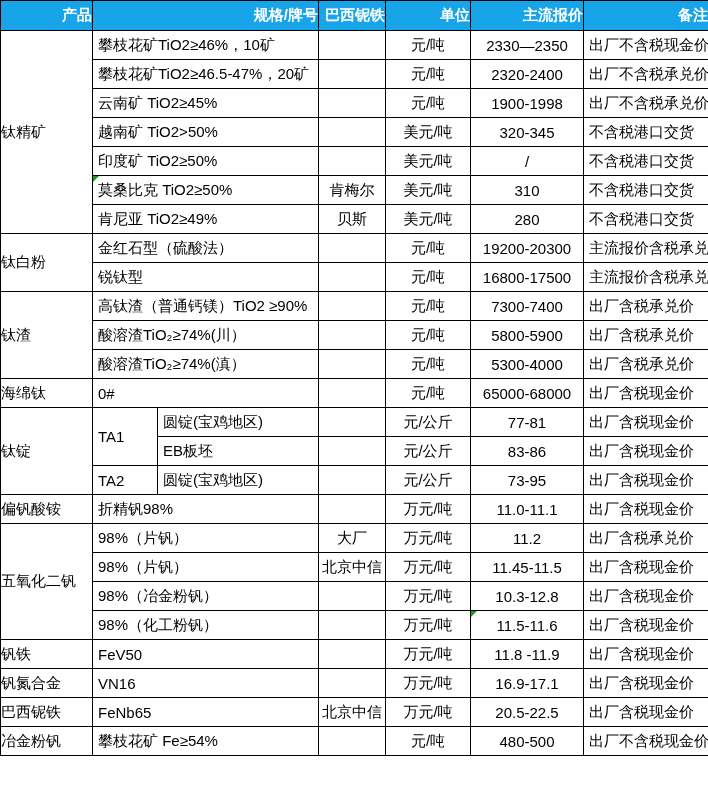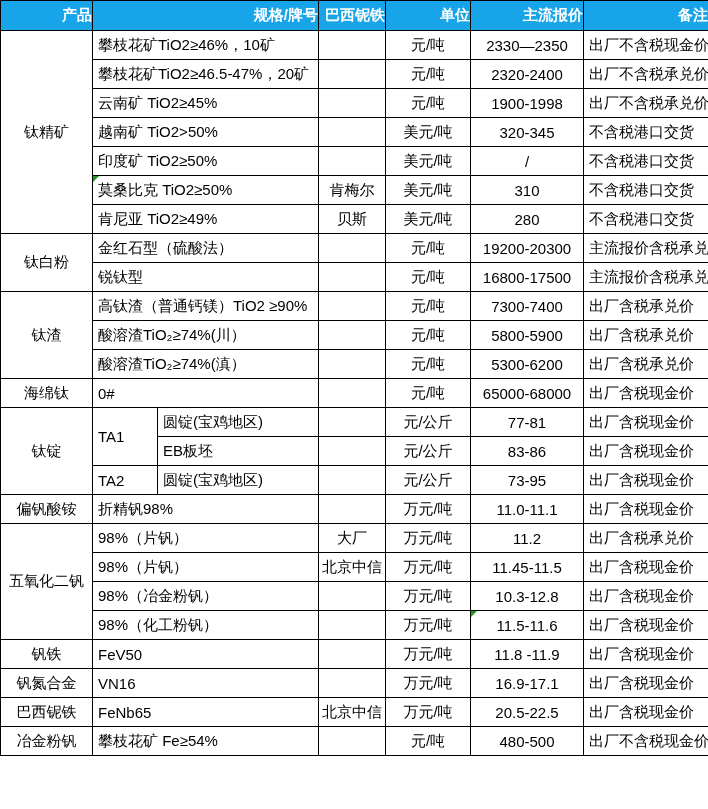--- a/index.html
+++ b/index.html
@@ -30,21 +30,21 @@
   th{
     background:var(--header-bg);
     color:var(--header-text);
     font-weight:bold;
     height:30px;
     text-align:right;
   }
   td{height:29px;}
   .c{text-align:center;}
   .l{text-align:left;padding-left:5px;padding-right:1px;}
-  .group{text-align:center;}
+  .group{text-align:left;}
   .rel{position:relative;}
   .marker{
     position:absolute;top:0;left:0;
     width:0;height:0;
     border-top:6px solid var(--comment-marker);
     border-right:6px solid transparent;
   }
 </style>
 </head>
 <body>
@@ -147,21 +147,21 @@
       <td colspan="2" class="l">酸溶渣TiO₂≥74%(川）</td>
       <td class="c"></td>
       <td class="c">元/吨</td>
       <td class="c">5800-5900</td>
       <td class="l">出厂含税承兑价</td>
     </tr>
     <tr>
       <td colspan="2" class="l">酸溶渣TiO₂≥74%(滇）</td>
       <td class="c"></td>
       <td class="c">元/吨</td>
-      <td class="c">5300-6200</td>
+      <td class="c">5300-4000</td>
       <td class="l">出厂含税承兑价</td>
     </tr>
     <tr>
       <td class="group">海绵钛</td>
       <td colspan="2" class="l">0#</td>
       <td class="c"></td>
       <td class="c">元/吨</td>
       <td class="c">65000-68000</td>
       <td class="l">出厂含税现金价</td>
     </tr>

